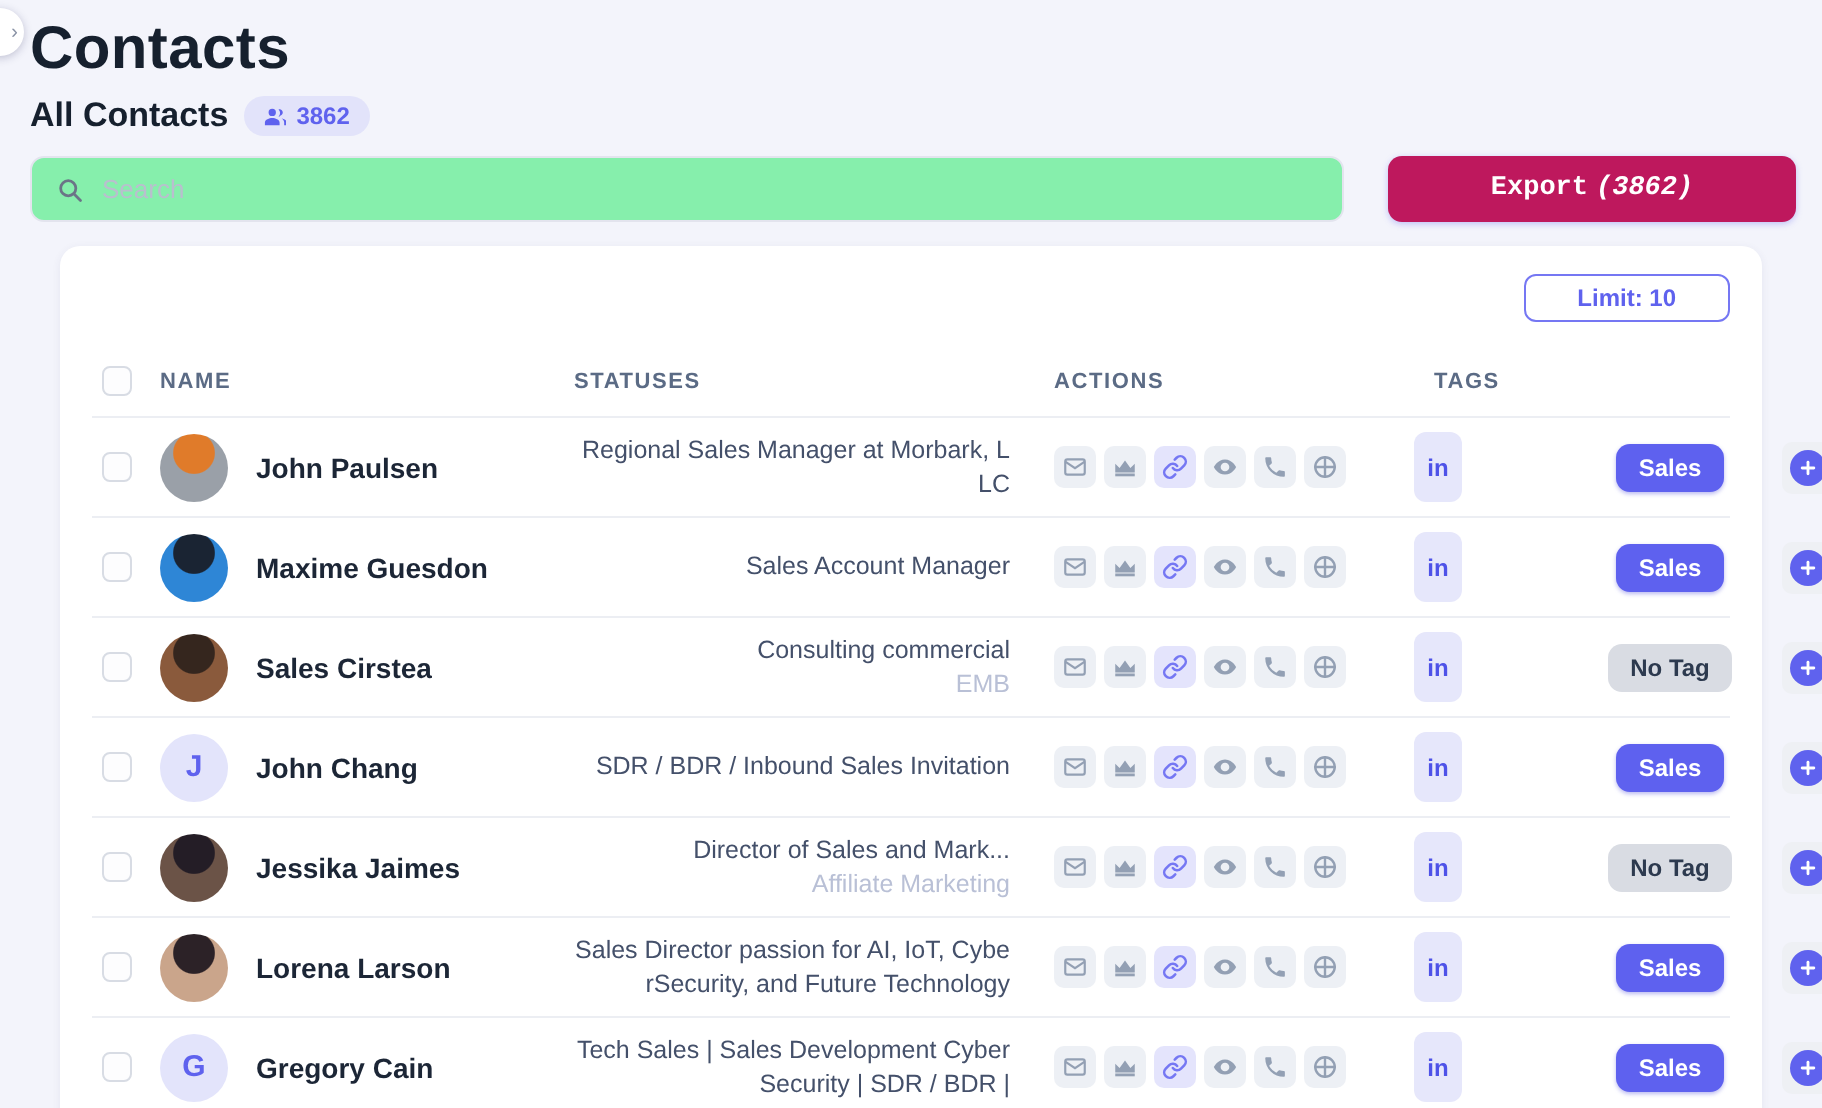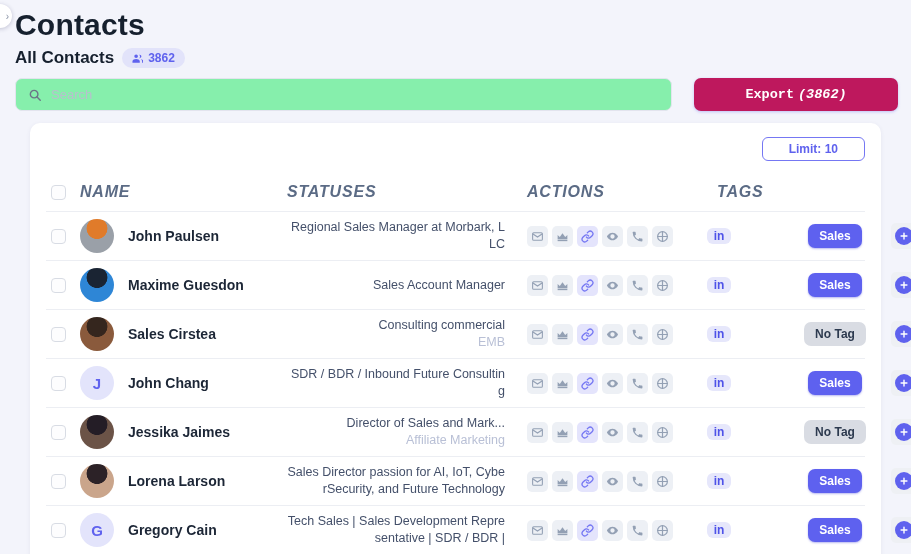--- a/index.html
+++ b/index.html
@@ -66,22 +66,22 @@
     border-radius:6px; padding:4px 26px; font-size:12px; font-weight:600; cursor:pointer;
   }
 
   .grid-row {
     display:grid;
     grid-template-columns:34px 207px 240px 180px 72px 112px 1fr;
     align-items:center;
   }
   .thead { margin-top:14px; padding:8px 0 10px 0; border-bottom:1px solid #eceef3; }
   .th {
-    font-size:16px; font-weight:700; color:#5b6b85;
-    text-transform:uppercase; letter-spacing:.8px;font-style:italic;
+    font-size:11px; font-weight:700; color:#5b6b85;
+    text-transform:uppercase; letter-spacing:.8px;
   }
   .th.tags-h { padding-left:10px; }
 
   .row { border-bottom:1px solid #eceef3; min-height:49px; padding:7px 0; }
   .checkbox {
     width:15px; height:15px; border:1.5px solid #d8dce4; border-radius:4px;
     background:#fdfdfe; cursor:pointer; margin-left:5px;
   }
   .name-cell { display:flex; align-items:center; gap:14px; }
   .avatar {
@@ -97,21 +97,21 @@
   .statuses-cell { display:flex; gap:4px; }
   .status-chip {
     width:21px; height:21px; border-radius:5px; background:#edf0f5;
     display:flex; align-items:center; justify-content:center;
     color:#93a0b4; cursor:pointer;
   }
   .status-chip.active { background:#e4e4fc; color:#7577f3; }
   .status-chip svg { display:block; }
 
   .in-chip {
-    width:24px; height:16px; border-radius:6px; background:#e6e7fb;
+    width:24px; height:35px; border-radius:6px; background:#e6e7fb;
     color:#4e52e8; font-size:12px; font-weight:800;
     display:flex; align-items:center; justify-content:center; cursor:pointer;
   }
   .tags-cell { display:flex; justify-content:center; }
   .tag-badge {
     border-radius:7px; padding:5px 11px; font-size:12px; font-weight:700; cursor:pointer;
     white-space:nowrap;
   }
   .tag-badge.sales { background:#5e61ef; color:#fff; box-shadow:0 1px 2px rgba(80,80,220,.4); }
   .tag-badge.none { background:#d9dce3; color:#2d3a4f; }
@@ -370,21 +370,21 @@
     </div>
   </div>
 
   <div class="grid-row row">
     <div class="checkbox"></div>
     <div class="name-cell">
       <div class="avatar initial">J</div>
       <span class="contact-name">John Chang</span>
     </div>
     <div class="pos-cell">
-      <div>SDR / BDR / Inbound Future Consulting</div>
+      <div>SDR / BDR / Inbound Sales Invitation</div>
 
     </div>
     <div class="statuses-cell">
             <div class="status-chip">
               <svg width="13" height="13" viewBox="0 0 24 24" fill="none" stroke="currentColor" stroke-width="2">
                 <rect x="3" y="5" width="18" height="14" rx="2"></rect>
                 <path d="M3 7l9 6 9-6"></path>
               </svg>
             </div>
             <div class="status-chip">
@@ -565,21 +565,21 @@
     </div>
   </div>
 
   <div class="grid-row row">
     <div class="checkbox"></div>
     <div class="name-cell">
       <div class="avatar initial">G</div>
       <span class="contact-name">Gregory Cain</span>
     </div>
     <div class="pos-cell">
-      <div>Tech Sales | Sales Development Representative | SDR / BDR |</div>
+      <div>Tech Sales | Sales Development CyberSecurity | SDR / BDR |</div>
 
     </div>
     <div class="statuses-cell">
             <div class="status-chip">
               <svg width="13" height="13" viewBox="0 0 24 24" fill="none" stroke="currentColor" stroke-width="2">
                 <rect x="3" y="5" width="18" height="14" rx="2"></rect>
                 <path d="M3 7l9 6 9-6"></path>
               </svg>
             </div>
             <div class="status-chip">

